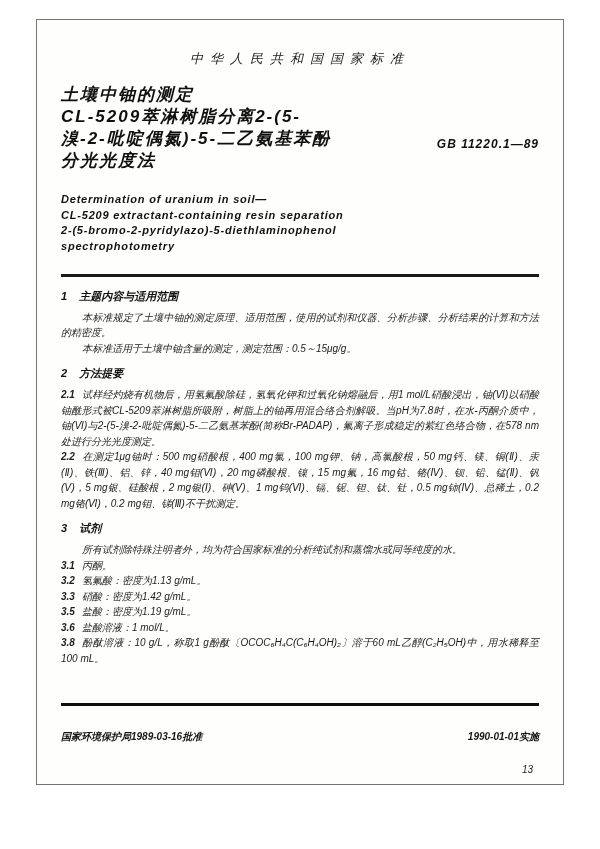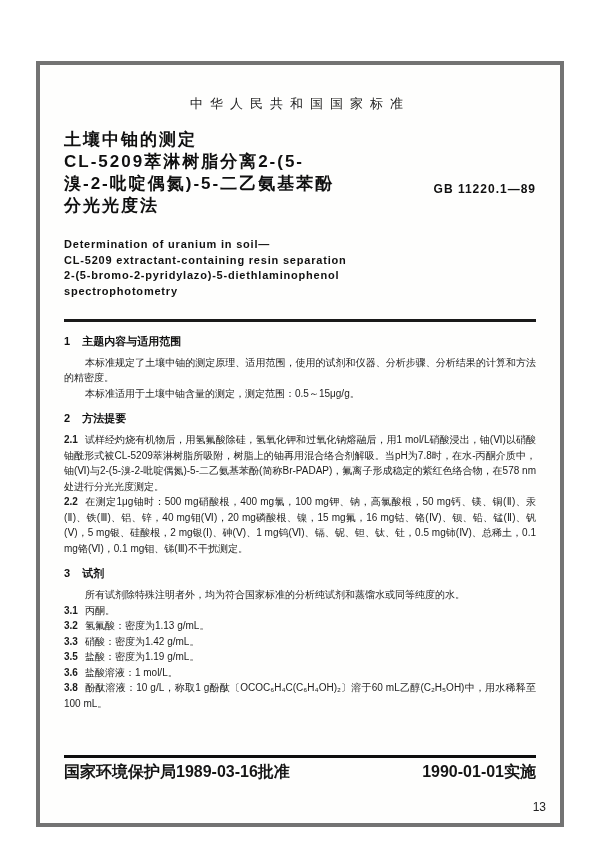--- a/index.html
+++ b/index.html
@@ -6,26 +6,27 @@
   body {
     width:600px; height:849px;
     background:#ffffff;
     font-family:"Liberation Sans","DejaVu Sans",sans-serif;
     color:#1c1c1c;
     position:relative;
     overflow:hidden;
   }
   .sheet {
     position:relative;
-    margin:61px auto 0;
+    margin:19px auto 0;
     width:528px; height:766px;
     background:#fefefdff;
-    border:4px solid #737373;
+    border:1px solid #737373;
     box-sizing:border-box;
     overflow:hidden;
+    font-style:italic;
   }
   .content { padding:0 24px; }
   .std-header {
     margin-top:30px;
     text-align:center;
     font-size:13px;
     letter-spacing:7px;
     color:#222;
   }
   .title-block {
@@ -72,31 +73,31 @@
     line-height:15.5px;
     margin:0;
     text-align:justify;
   }
   p.indent { text-indent:21px; }
   p.item .num { font-weight:bold; margin-right:7px; }
   .footer {
     position:absolute;
     left:24px; right:24px; bottom:40px;
     border-top:3px solid #0e0e0e;
-    padding-top:4px;
+    padding-top:24px;
     display:flex;
     justify-content:space-between;
-    font-size:16px;
+    font-size:10px;
     font-weight:bold;
     color:#161616;
   }
   .pagenum {
     position:absolute;
-    right:14px; bottom:9px;
-    font-size:12px;
+    right:30px; bottom:9px;
+    font-size:10px;
     color:#222;
   }
 </style>
 </head>
 <body>
 
 <div class="sheet">
   <div class="content">
 
     <div class="std-header">中华人民共和国国家标准</div>
@@ -127,21 +128,21 @@
     </div>
 
     <div class="sec">
       <div class="sec-heading">
         <span class="num">2</span><span>方法提要</span>
       </div>
       <p class="body item">
         <span class="num">2.1</span><span>试样经灼烧有机物后，用氢氟酸除硅，氢氧化钾和过氧化钠熔融后，用1 mol/L硝酸浸出，铀(Ⅵ)以硝酸铀酰形式被CL-5209萃淋树脂所吸附，树脂上的铀再用混合络合剂解吸。当pH为7.8时，在水-丙酮介质中，铀(Ⅵ)与2-(5-溴-2-吡啶偶氮)-5-二乙氨基苯酚(简称Br-PADAP)，氟离子形成稳定的紫红色络合物，在578 nm处进行分光光度测定。</span>
       </p>
       <p class="body item">
-        <span class="num">2.2</span><span>在测定1μg铀时：500 mg硝酸根，400 mg氯，100 mg钾、钠，高氯酸根，50 mg钙、镁、铜(Ⅱ)、汞(Ⅱ)、铁(Ⅲ)、铝、锌，40 mg钼(Ⅵ)，20 mg磷酸根、镍，15 mg氟，16 mg钴、铬(Ⅳ)、钡、铅、锰(Ⅱ)、钒(Ⅴ)，5 mg银、硅酸根，2 mg银(Ⅰ)、砷(Ⅴ)、1 mg钨(Ⅵ)、镉、铌、钽、钛、钍，0.5 mg铈(Ⅳ)、总稀土，0.1 mg铬(Ⅵ)，0.1 mg钼、锑(Ⅲ)不干扰测定。</span>
+        <span class="num">2.2</span><span>在测定1μg铀时：500 mg硝酸根，400 mg氯，100 mg钾、钠，高氯酸根，50 mg钙、镁、铜(Ⅱ)、汞(Ⅱ)、铁(Ⅲ)、铝、锌，40 mg钼(Ⅵ)，20 mg磷酸根、镍，15 mg氟，16 mg钴、铬(Ⅳ)、钡、铅、锰(Ⅱ)、钒(Ⅴ)，5 mg银、硅酸根，2 mg银(Ⅰ)、砷(Ⅴ)、1 mg钨(Ⅵ)、镉、铌、钽、钛、钍，0.5 mg铈(Ⅳ)、总稀土，0.2 mg铬(Ⅵ)，0.2 mg钼、锑(Ⅲ)不干扰测定。</span>
       </p>
     </div>
 
     <div class="sec">
       <div class="sec-heading">
         <span class="num">3</span><span>试剂</span>
       </div>
       <p class="body indent">所有试剂除特殊注明者外，均为符合国家标准的分析纯试剂和蒸馏水或同等纯度的水。</p>
       <p class="body item">
         <span class="num">3.1</span><span>丙酮。</span>

